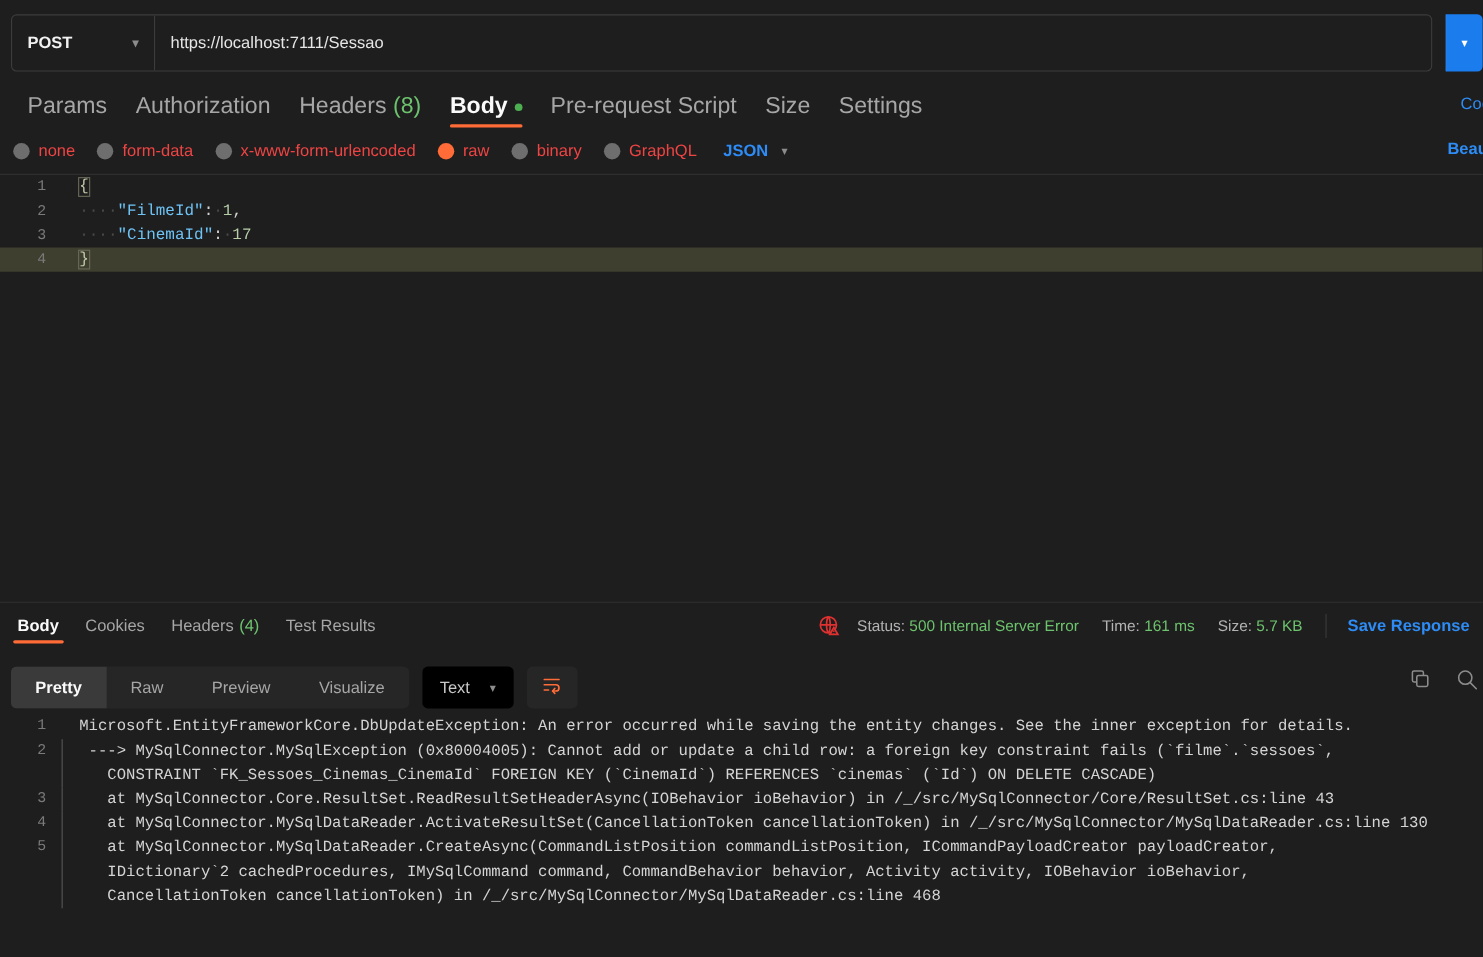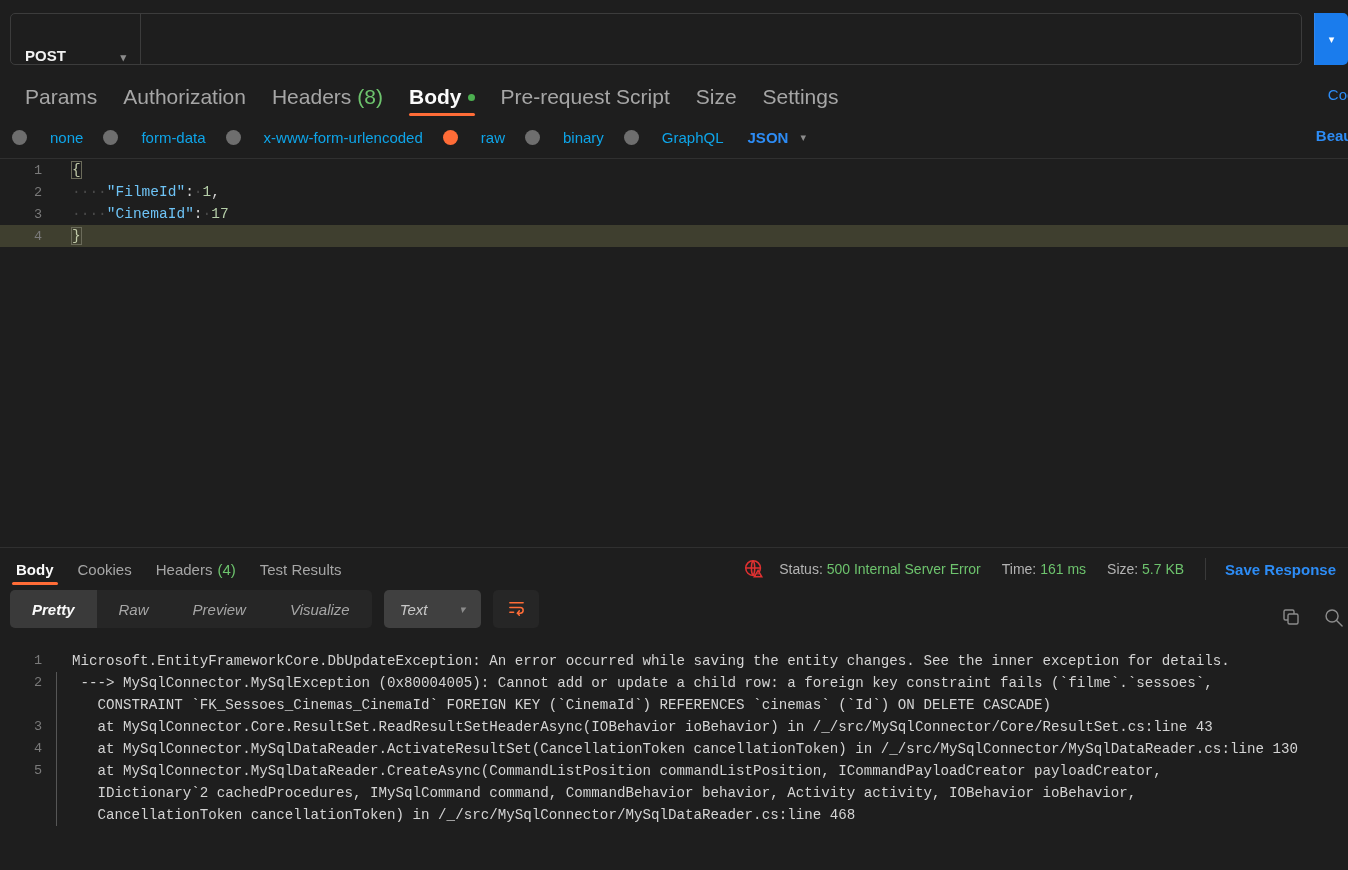--- a/index.html
+++ b/index.html
@@ -16,21 +16,21 @@
   .urlbar-row {
     display: flex; align-items: center;
     height: 78px; padding: 13px 0 13px 10px;
   }
   .url-group {
     display: flex; flex: 1 1 auto; height: 52px;
     border: 1px solid #3c3c3c; border-radius: 5px;
     background: #1e1e1e; overflow: hidden;
   }
   .method-sel {
-    display: flex; align-items: flex-end; justify-content: space-between;
+    display: flex; align-items: center; justify-content: space-between;
     width: 130px; min-width: 130px; height: 100%;
     padding: 0 14px; border-right: 1px solid #3c3c3c;
     color: #f2f2f2; font-size: 15px; font-weight: 700;
     cursor: pointer;
   }
   .method-sel .chev { color: #8c8c8c; font-size: 11px; }
   .url-input {
     flex: 1 1 auto; display: flex; align-items: center;
     padding: 0 14px; color: #e6e6e6; font-size: 15px;
     font-family: "Liberation Sans", sans-serif;
@@ -73,23 +73,23 @@
     position: absolute; right: -34px; top: 8px;
     color: #2d8cf5; font-size: 15px; cursor: pointer; white-space: nowrap;
   }
 
   
   .body-row {
     display: flex; align-items: center; position: relative;
     height: 42px; padding-left: 12px;
   }
   .radio-opt {
-    display: flex; align-items: center; gap: 23px;
+    display: flex; align-items: center; gap: 8px;
     padding: 0 10px 0 0; margin-right: 10px;
-    color: #0ea5e9; font-size: 15px; cursor: pointer;
+    color: #ef4444; font-size: 15px; cursor: pointer;
   }
   .radio-dot {
     width: 15px; height: 15px; border-radius: 50%;
     background: #6e6e6e; display: inline-block; flex: none;
   }
   .radio-opt.sel .radio-dot { background: #ff6c37; }
   .json-sel {
     display: flex; align-items: center; gap: 12px;
     color: #2d8cf5; font-size: 15px; font-weight: 700;
     margin-left: 4px; cursor: pointer;
@@ -142,35 +142,35 @@
     display: flex; align-items: center; height: 42px; gap: 3px;
   }
   .status-icon { margin-right: 11px; display: flex; align-items: center; }
   .sgrp { color: #b3b3b3; font-size: 14px; margin-right: 18px; white-space: nowrap; }
   .sgrp b { color: #6dc36d; font-weight: 400; }
   .sdiv { width: 1px; height: 22px; background: #3a3a3a; margin-right: 16px; }
   .save-resp { color: #2d8cf5; font-size: 15px; font-weight: 700; cursor: pointer; white-space: nowrap; }
 
   
   .fmt-bar {
-    display: flex; align-items: flex-start; position: relative;
-    height: 54px; padding: 0 10px; font-style: italic;
+    display: flex; align-items: flex-end; position: relative;
+    height: 54px; padding: 0 10px;
   }
   .seg {
     display: flex; align-items: center; height: 38px;
     background: #262626; border-radius: 5px; overflow: hidden; margin-right: 12px;
   }
   .seg-btn {
     display: flex; align-items: center; height: 38px; padding: 0 22px;
     color: #a6a6a6; font-size: 15px; cursor: pointer;
   }
   .seg-btn.active { color: #fafafa; font-weight: 700; background: #3a3a3a; }
   .fmt-sel {
-    display: flex; align-items: center; gap: 32px; height: 38px;
-    background: #404040; border-radius: 5px; padding: 0 16px;
+    display: flex; align-items: center; gap: 18px; height: 38px;
+    background: #000000; border-radius: 5px; padding: 0 16px;
     color: #c8c8c8; font-size: 15px; margin-right: 12px; cursor: pointer;
   }
   .fmt-sel .chev { color: #8c8c8c; font-size: 11px; }
   .wrap-btn {
     display: flex; align-items: center; justify-content: center;
     width: 46px; height: 38px; background: #262626; border-radius: 5px; cursor: pointer;
   }
   .fmt-right {
     position: absolute; right: 0; top: 0;
     display: flex; align-items: center; height: 54px; gap: 22px; padding-right: 4px;
@@ -198,20 +198,21 @@
 <body>
 
 <div class="app">
 
   <div class="urlbar-row">
     <div class="url-group">
       <div class="method-sel">
         <span>POST</span>
         <span class="chev">▾</span>
       </div>
+      <div class="url-input">https://localhost:7111/Sessao</div>
     </div>
     <div class="send-wrap">
       <div class="send-caret">▾</div>
     </div>
   </div>
 
   <div class="req-tabs">
     <div class="tab">
       <span>Params</span>
     </div>

